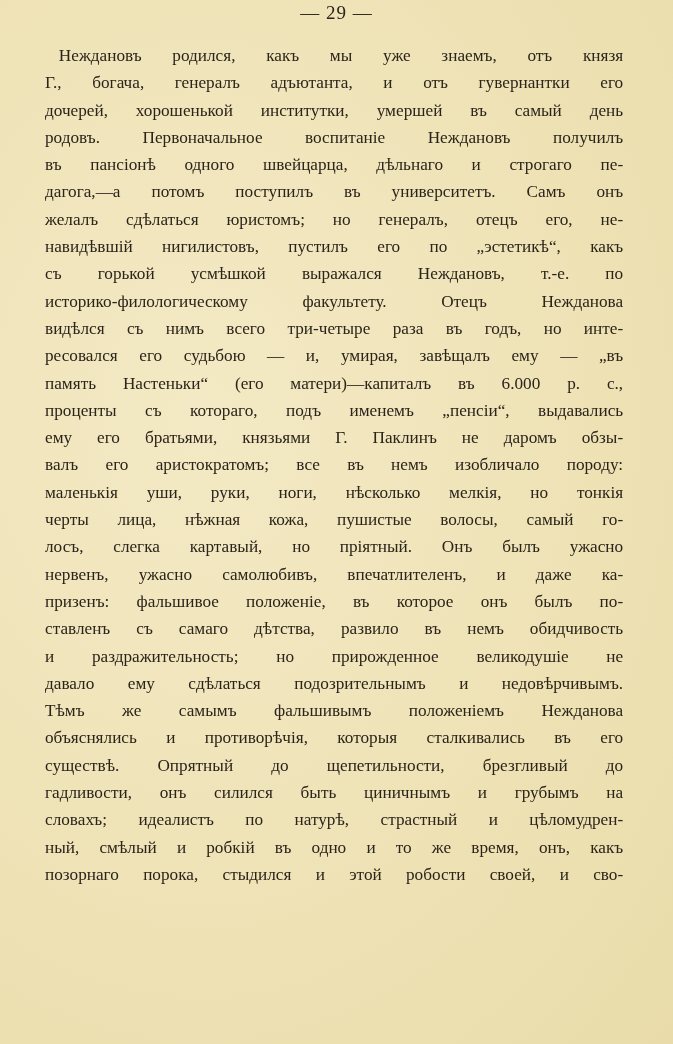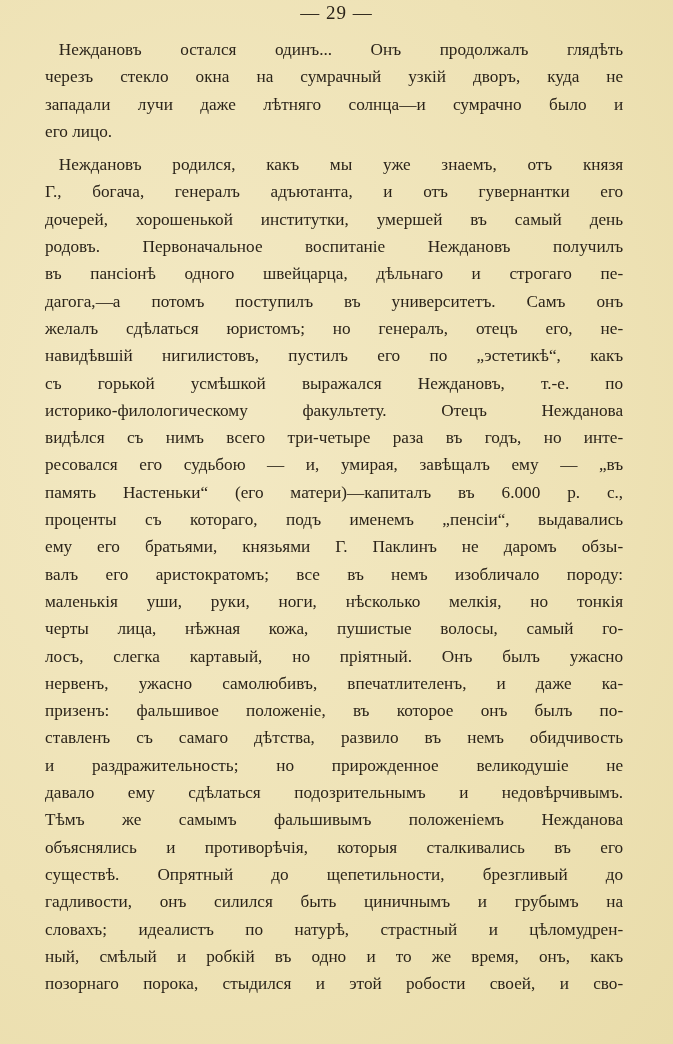--- a/index.html
+++ b/index.html
@@ -32,26 +32,20 @@
 </head>
 <body>
 
 <div class="page">
   <div class="page-number">— 29 —</div>
 
   <div class="text">
 
     <div class="gap"></div>
 
-    <div>
-      <div class="line indent">Неждановъ остался одинъ... Онъ продолжалъ глядѣть</div>
-      <div class="line">черезъ стекло окна на сумрачный узкій дворъ, куда не</div>
-      <div class="line">западали лучи даже лѣтняго солнца—и сумрачно было и</div>
-      <div class="line last">его лицо.</div>
-    </div>
     <div class="gap"></div>
 
     <div>
       <div class="line indent">Неждановъ родился, какъ мы уже знаемъ, отъ князя</div>
       <div class="line">Г., богача, генералъ адъютанта, и отъ гувернантки его</div>
       <div class="line">дочерей, хорошенькой институтки, умершей въ самый день</div>
       <div class="line">родовъ. Первоначальное воспитаніе Неждановъ получилъ</div>
       <div class="line">въ пансіонѣ одного швейцарца, дѣльнаго и строгаго пе-</div>
       <div class="line">дагога,—а потомъ поступилъ въ университетъ. Самъ онъ</div>
       <div class="line">желалъ сдѣлаться юристомъ; но генералъ, отецъ его, не-</div>

